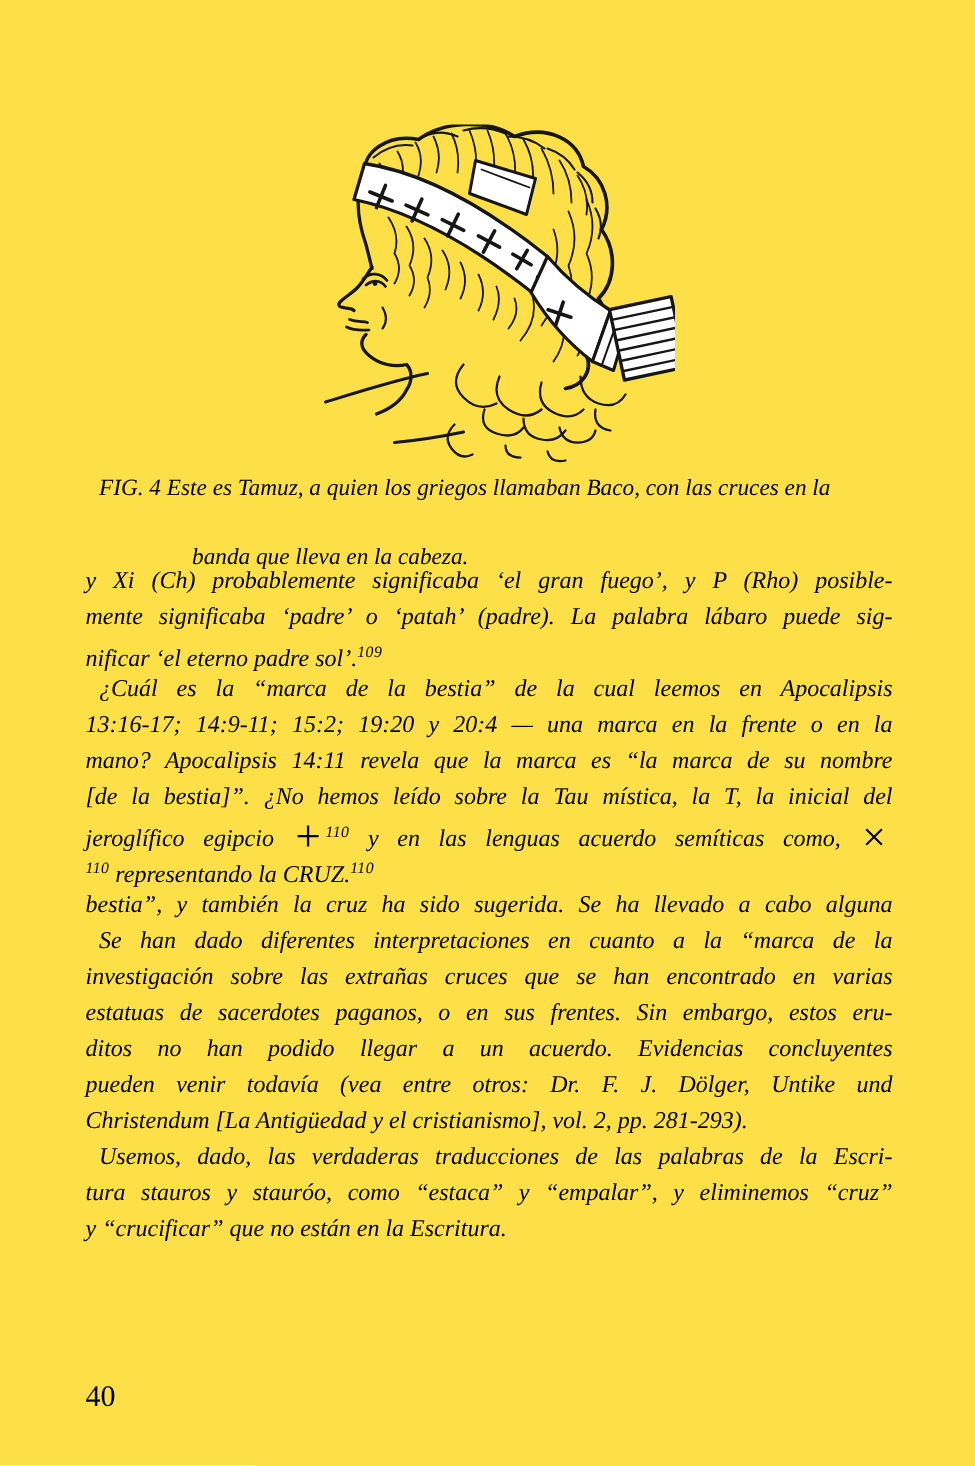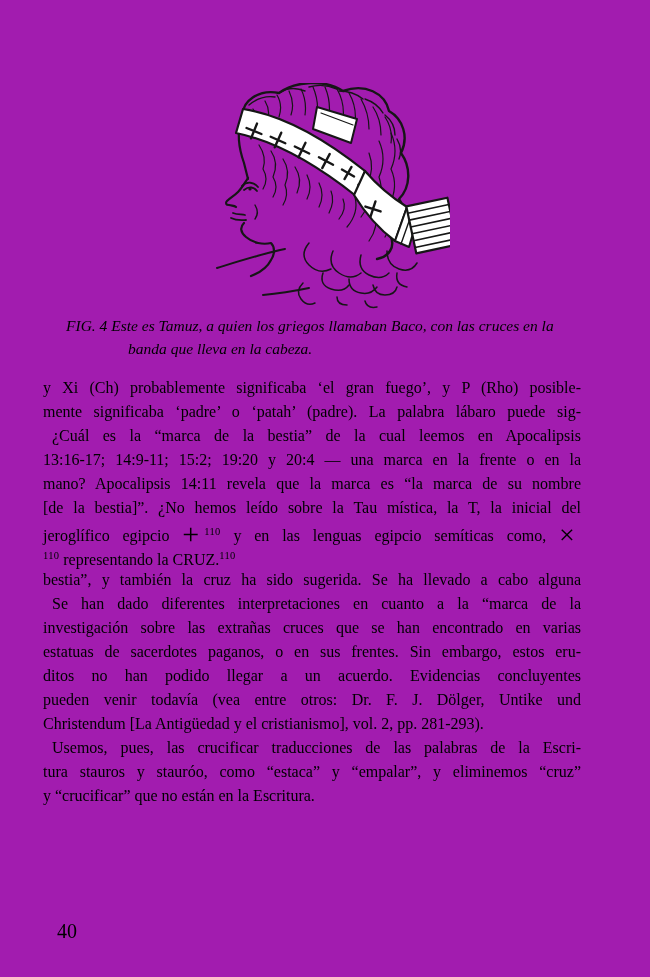--- a/index.html
+++ b/index.html
@@ -1,38 +1,38 @@
 <!DOCTYPE html>
 <html lang="es"><head>
 <meta charset="utf-8">
 <title>Página 40</title>
 <style>
   html,body { margin:0; padding:0; background:#ffffff; }
   .page {
     position:relative;
     width:650px; height:977px;
-    background:#a21caf;
+    background:#fde047;
     color:#000;
     font-family:"Liberation Serif", serif;
     overflow:hidden;
   }
   .figure {
     position:absolute; left:213px; top:83px;
     width:237px; height:228px;
   }
   .figure svg { display:block; width:237px; height:228px; }
   .caption {
     position:absolute; left:66px; top:314px; width:522px;
     font-style:italic; font-size:15.5px; line-height:23px;
     color:#000;
   }
-  .caption .cap2 { margin-left:62px; }
+  .caption .cap2 { margin-left:62px;margin-top:23px; }
   .bodytext {
-    position:absolute; left:43px; top:376px; width:538px;
-    font-size:16px; line-height:24px;
+    position:absolute; left:57px; top:376px; width:538px;
+    font-size:16px; line-height:24px;font-style:italic;
   }
   .ln { height:24px; overflow:visible; }
   .ln.j { text-align:justify; text-align-last:justify; }
   .ln.ind { text-indent:9px; }
   .fn {
     font-size:10.5px;
     vertical-align:6px;
     letter-spacing:0.3px;
   }
   .sym {
@@ -134,43 +134,44 @@
   <div class="caption">
     <div class="cap1">FIG. 4 Este es Tamuz, a quien los griegos llamaban Baco, con las cruces en la</div>
     <div class="cap2">banda que lleva en la cabeza.</div>
   </div>
 
   <div class="bodytext">
 
     <div>
       <div class="ln j">y Xi (Ch) probablemente significaba ‘el gran fuego’, y P (Rho) posible-</div>
       <div class="ln j">mente significaba ‘padre’ o ‘patah’ (padre). La palabra lábaro puede sig-</div>
+      <div class="ln"><span>nificar ‘el eterno padre sol’.</span><span class="fn">109</span></div>
     </div>
 
     <div>
       <div class="ln j ind">¿Cuál es la “marca de la bestia” de la cual leemos en Apocalipsis</div>
       <div class="ln j">13:16-17; 14:9-11; 15:2; 19:20 y 20:4 — una marca en la frente o en la</div>
       <div class="ln j">mano? Apocalipsis 14:11 revela que la marca es “la marca de su nombre</div>
       <div class="ln j">[de la bestia]”. ¿No hemos leído sobre la Tau mística, la T, la inicial del</div>
-      <div class="ln j"><span>jeroglífico egipcio </span><span class="sym plus">+</span><span class="fn">110</span><span> y en las lenguas egipcio semíticas como, </span><span class="sym xmark">×</span></div>
+      <div class="ln j"><span>jeroglífico egipcio </span><span class="sym plus">+</span><span class="fn">110</span><span> y en las lenguas acuerdo semíticas como, </span><span class="sym xmark">×</span></div>
       <div class="ln"><span class="fn">110</span><span> representando la CRUZ.</span><span class="fn">110</span></div>
     </div>
 
     <div>
       <div class="ln j">bestia”, y también la cruz ha sido sugerida. Se ha llevado a cabo alguna</div>
       <div class="ln j ind">Se han dado diferentes interpretaciones en cuanto a la “marca de la</div>
       <div class="ln j">investigación sobre las extrañas cruces que se han encontrado en varias</div>
       <div class="ln j">estatuas de sacerdotes paganos, o en sus frentes. Sin embargo, estos eru-</div>
       <div class="ln j">ditos no han podido llegar a un acuerdo. Evidencias concluyentes</div>
       <div class="ln j">pueden venir todavía (vea entre otros: Dr. F. J. Dölger, Untike und</div>
       <div class="ln">Christendum [La Antigüedad y el cristianismo], vol. 2, pp. 281-293).</div>
     </div>
 
     <div>
-      <div class="ln j ind">Usemos, pues, las crucificar traducciones de las palabras de la Escri-</div>
+      <div class="ln j ind">Usemos, dado, las verdaderas traducciones de las palabras de la Escri-</div>
       <div class="ln j">tura stauros y stauróo, como “estaca” y “empalar”, y eliminemos “cruz”</div>
       <div class="ln">y “crucificar” que no están en la Escritura.</div>
     </div>
 
   </div>
 
   <div class="page-number">40</div>
 
 </div>
 

